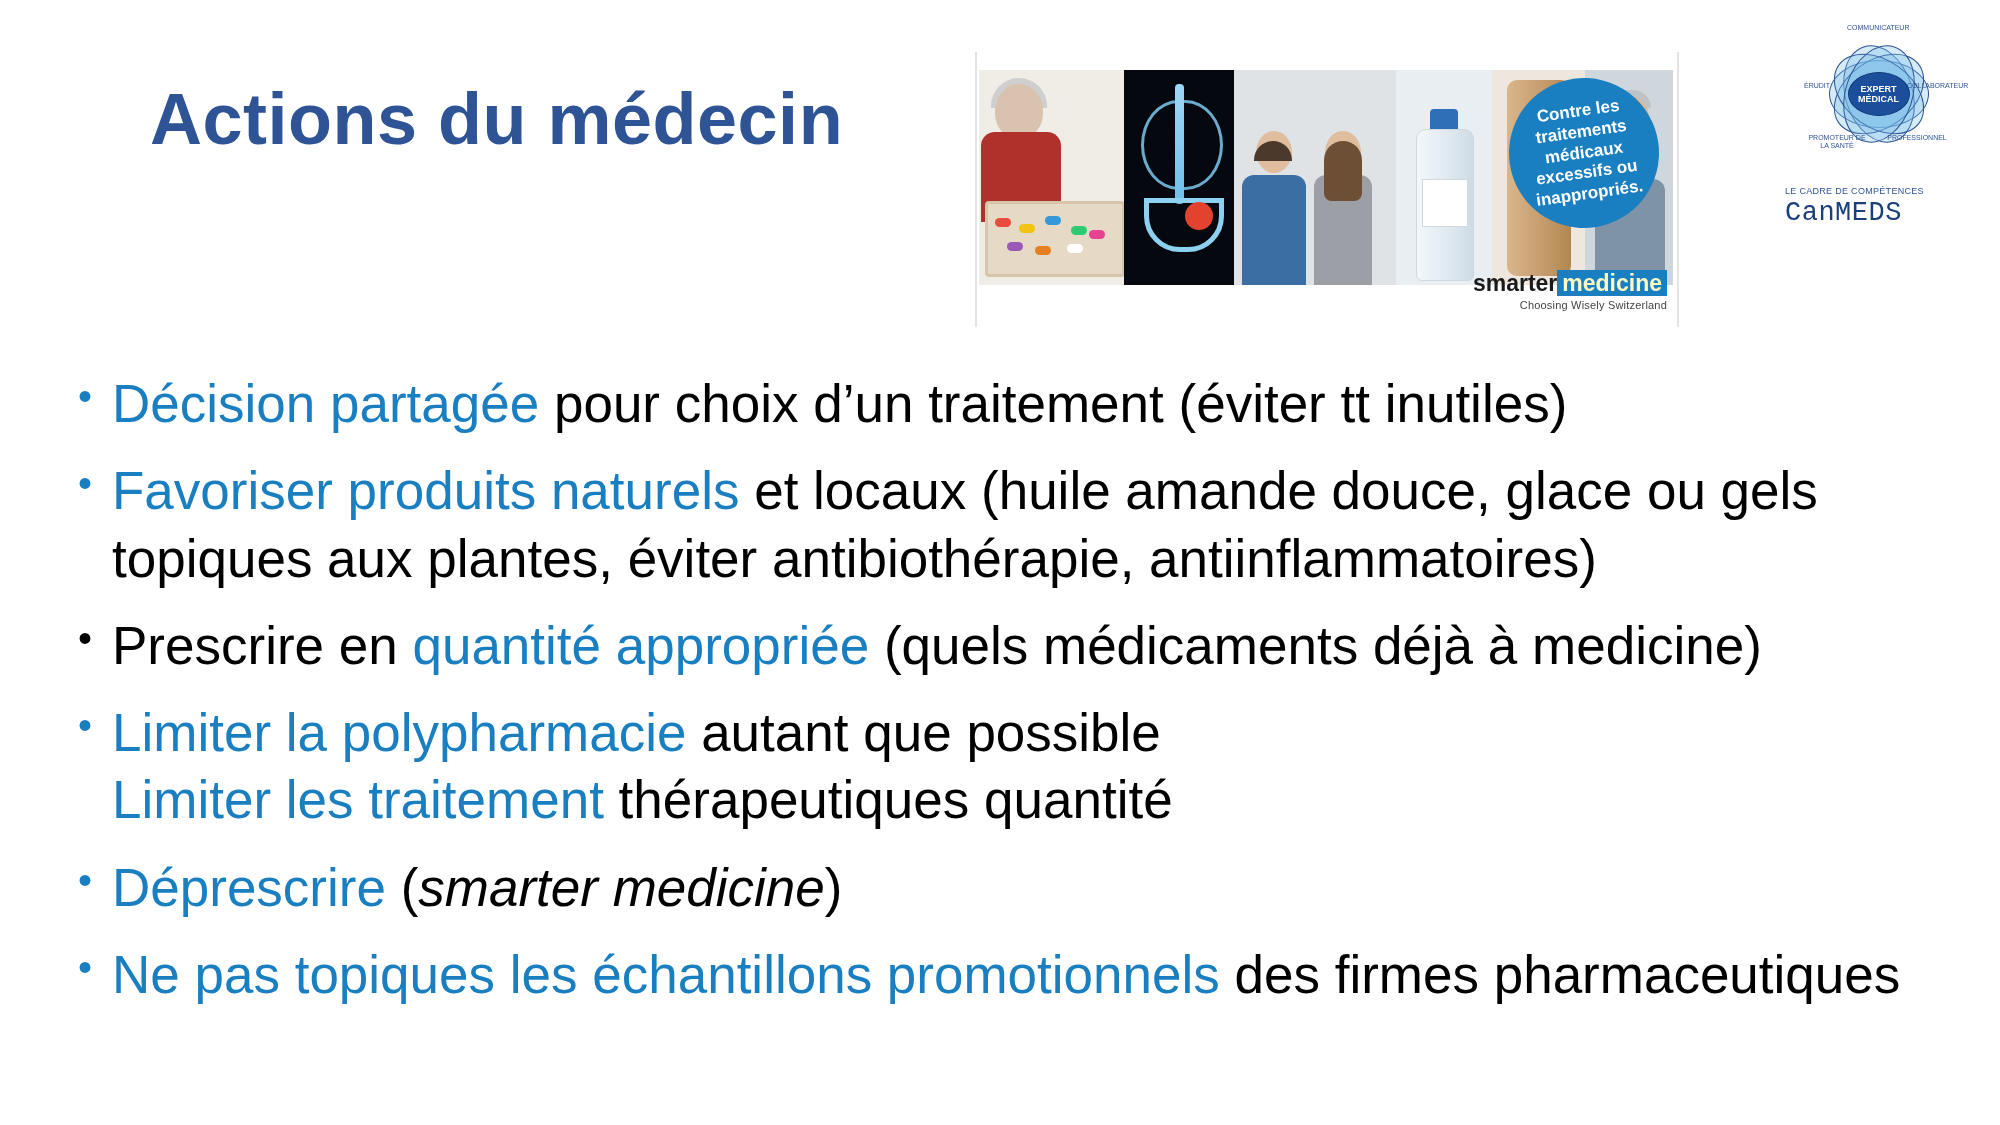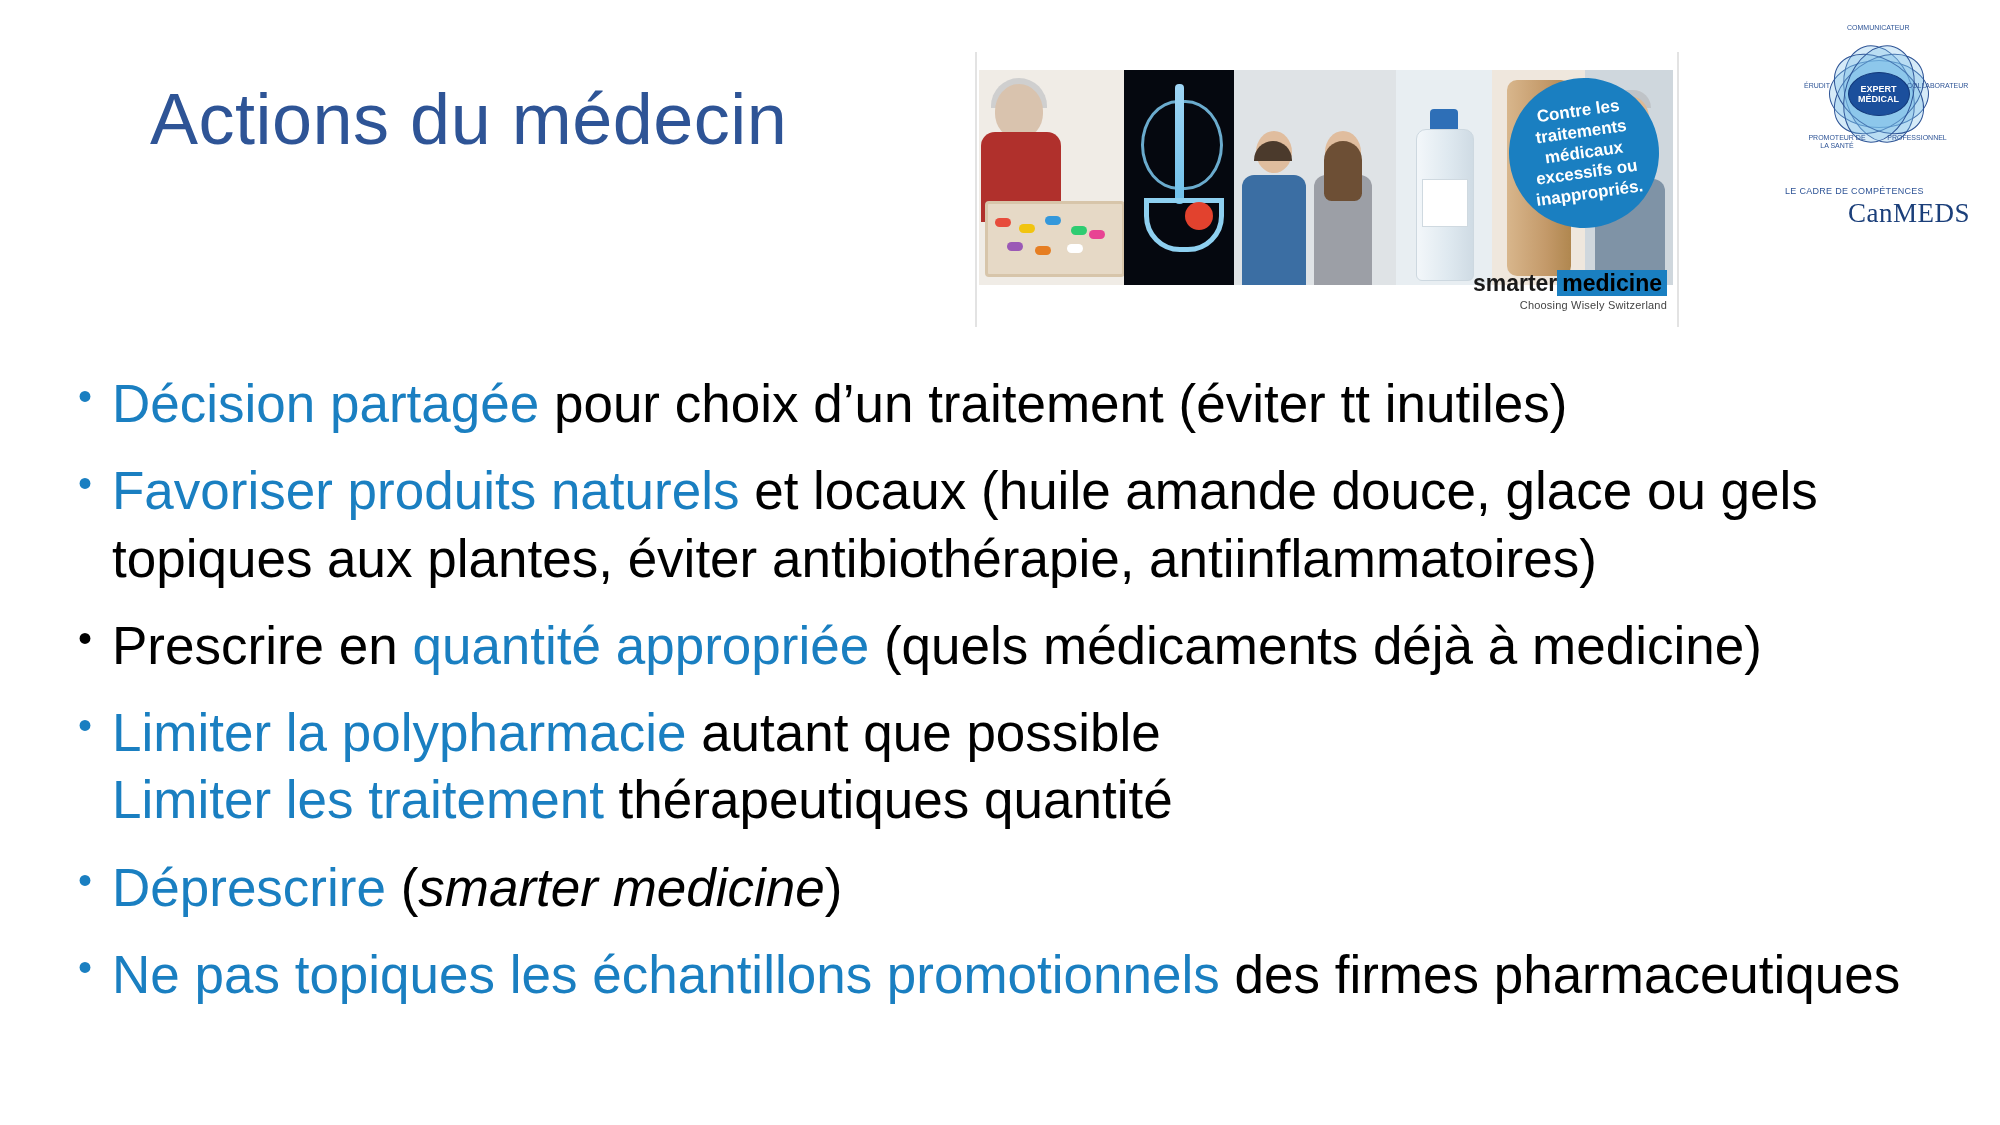--- a/index.html
+++ b/index.html
@@ -21,21 +21,21 @@
     background: #ffffff;
   }
 
   
   .title {
     position: absolute;
     left: 150px;
     top: 78px;
     font-size: 72px;
     color: #2e5496;
-    font-weight: 400;
+    font-weight: 700;
     letter-spacing: 0.5px;
     white-space: nowrap;
   }
 
   
   .banner {
     position: absolute;
     left: 975px;
     top: 52px;
     width: 700px;
@@ -247,21 +247,21 @@
     bottom: 16px;
     text-align: right;
   }
   .banner-logo .sm {
     font-size: 23px;
     font-weight: 700;
     color: #1a1a1a;
   }
   .banner-logo .sm .hl {
     background: #1a7fc1;
-    color: #000000;
+    color: #fef9c3;
     padding: 0 5px;
     margin-top: 12px;
   }
   .banner-logo .cw {
     font-size: 11px;
     color: #444;
     margin-top: 2px;
     letter-spacing: .2px;
   }
 
@@ -338,22 +338,22 @@
     text-align: left;
     font-size: 9px;
     color: #2e5496;
     letter-spacing: .3px;
   }
   .canmeds .wordmark {
     position: absolute;
     left: 0;
     top: 190px;
     width: 185px;
-    text-align: right;
-    font-family: Liberation Serif, serif;
+    text-align: left;
+    font-family: Liberation Mono, monospace;
     font-size: 27px;
     color: #1b3f7a;
     letter-spacing: .5px;
   }
 
   
   .bullets {
     position: absolute;
     left: 78px;
     top: 370px;

